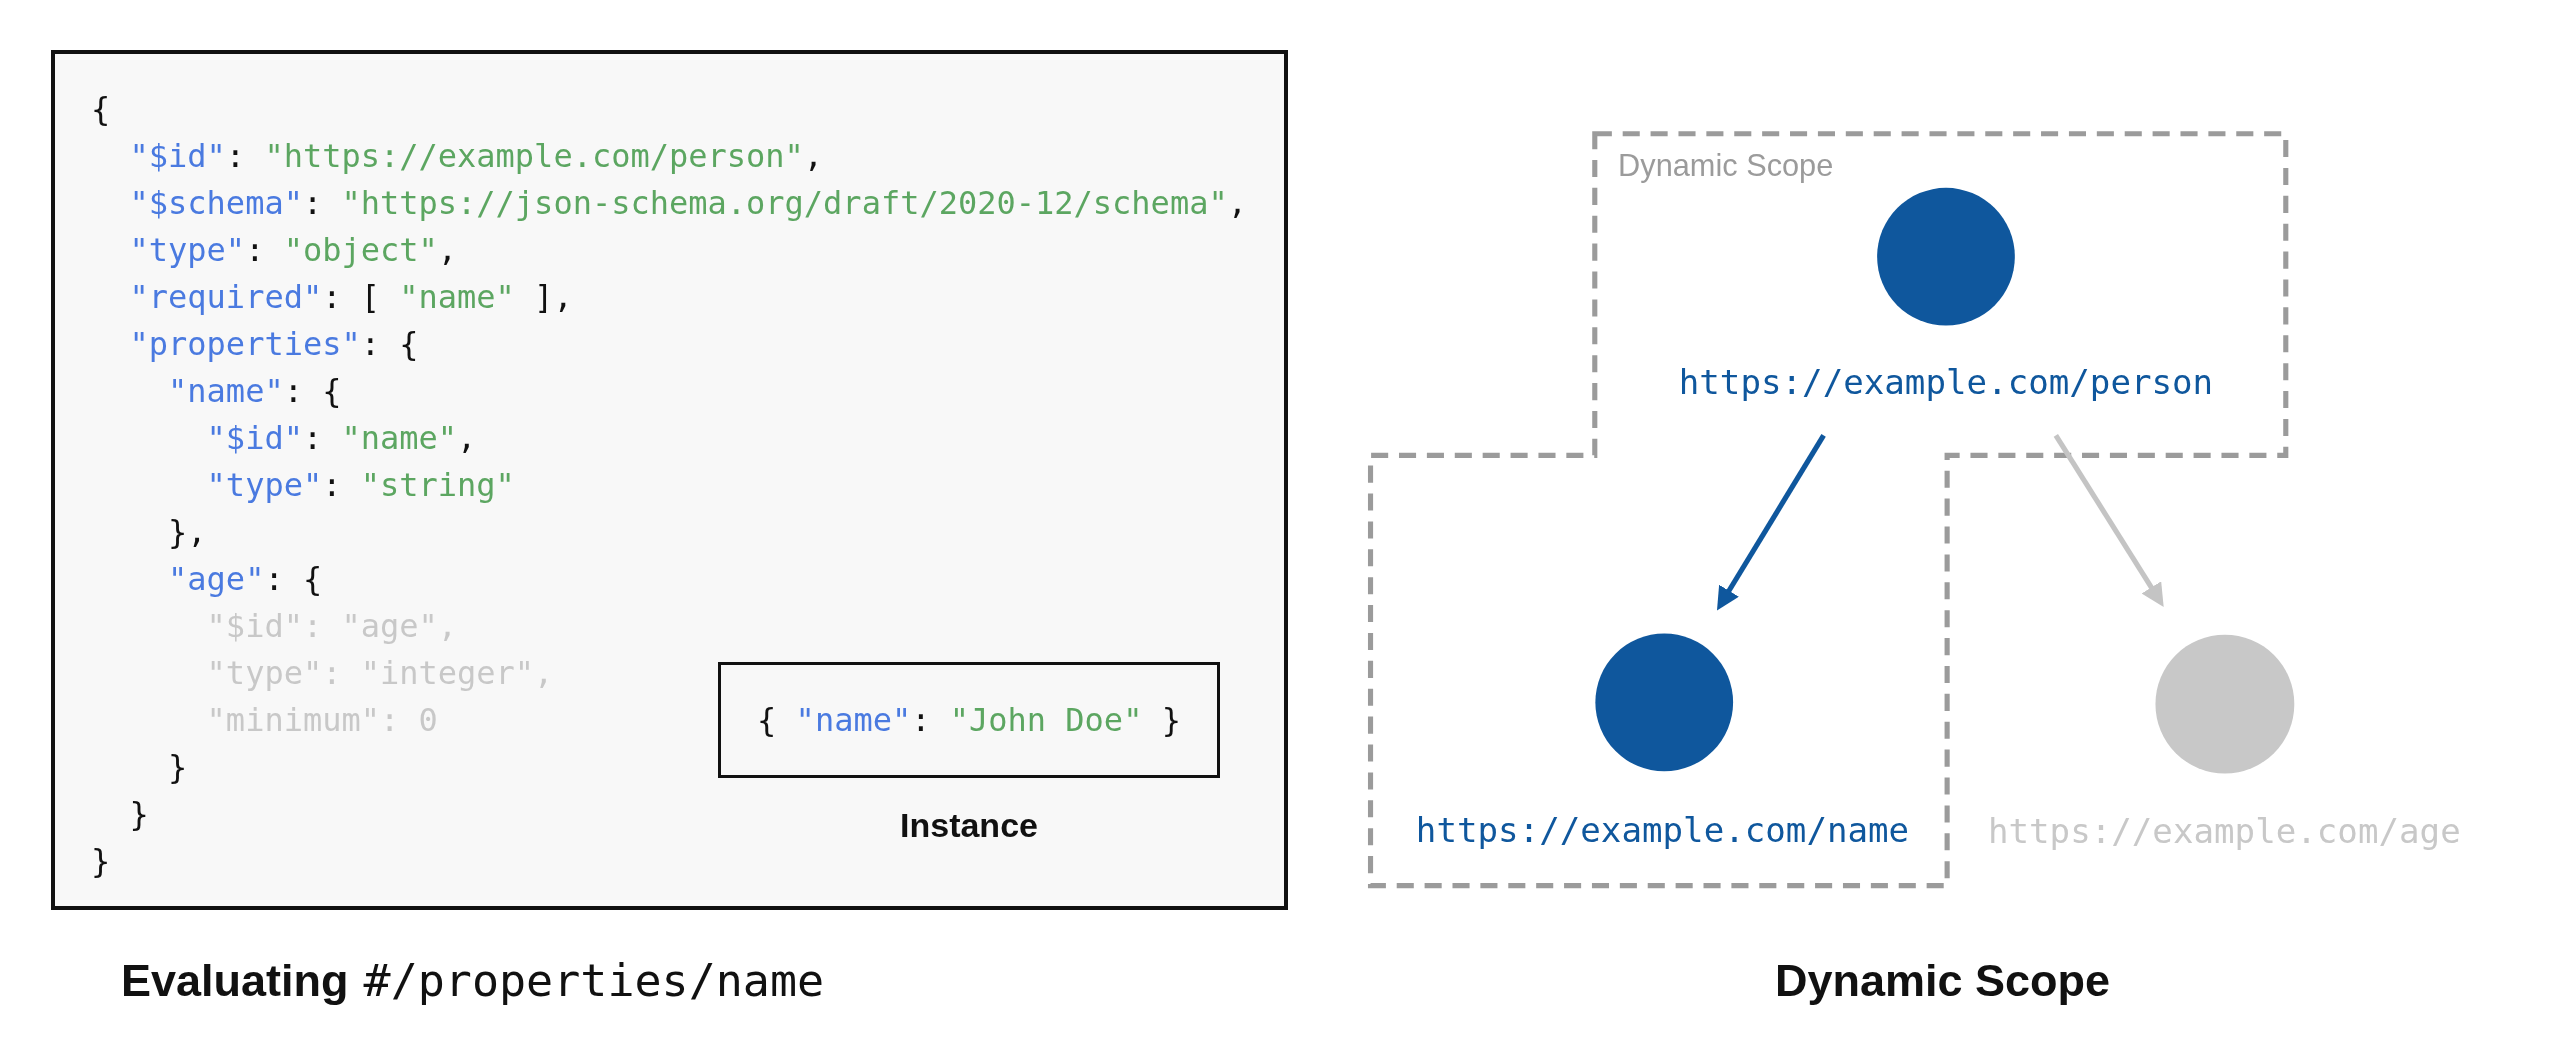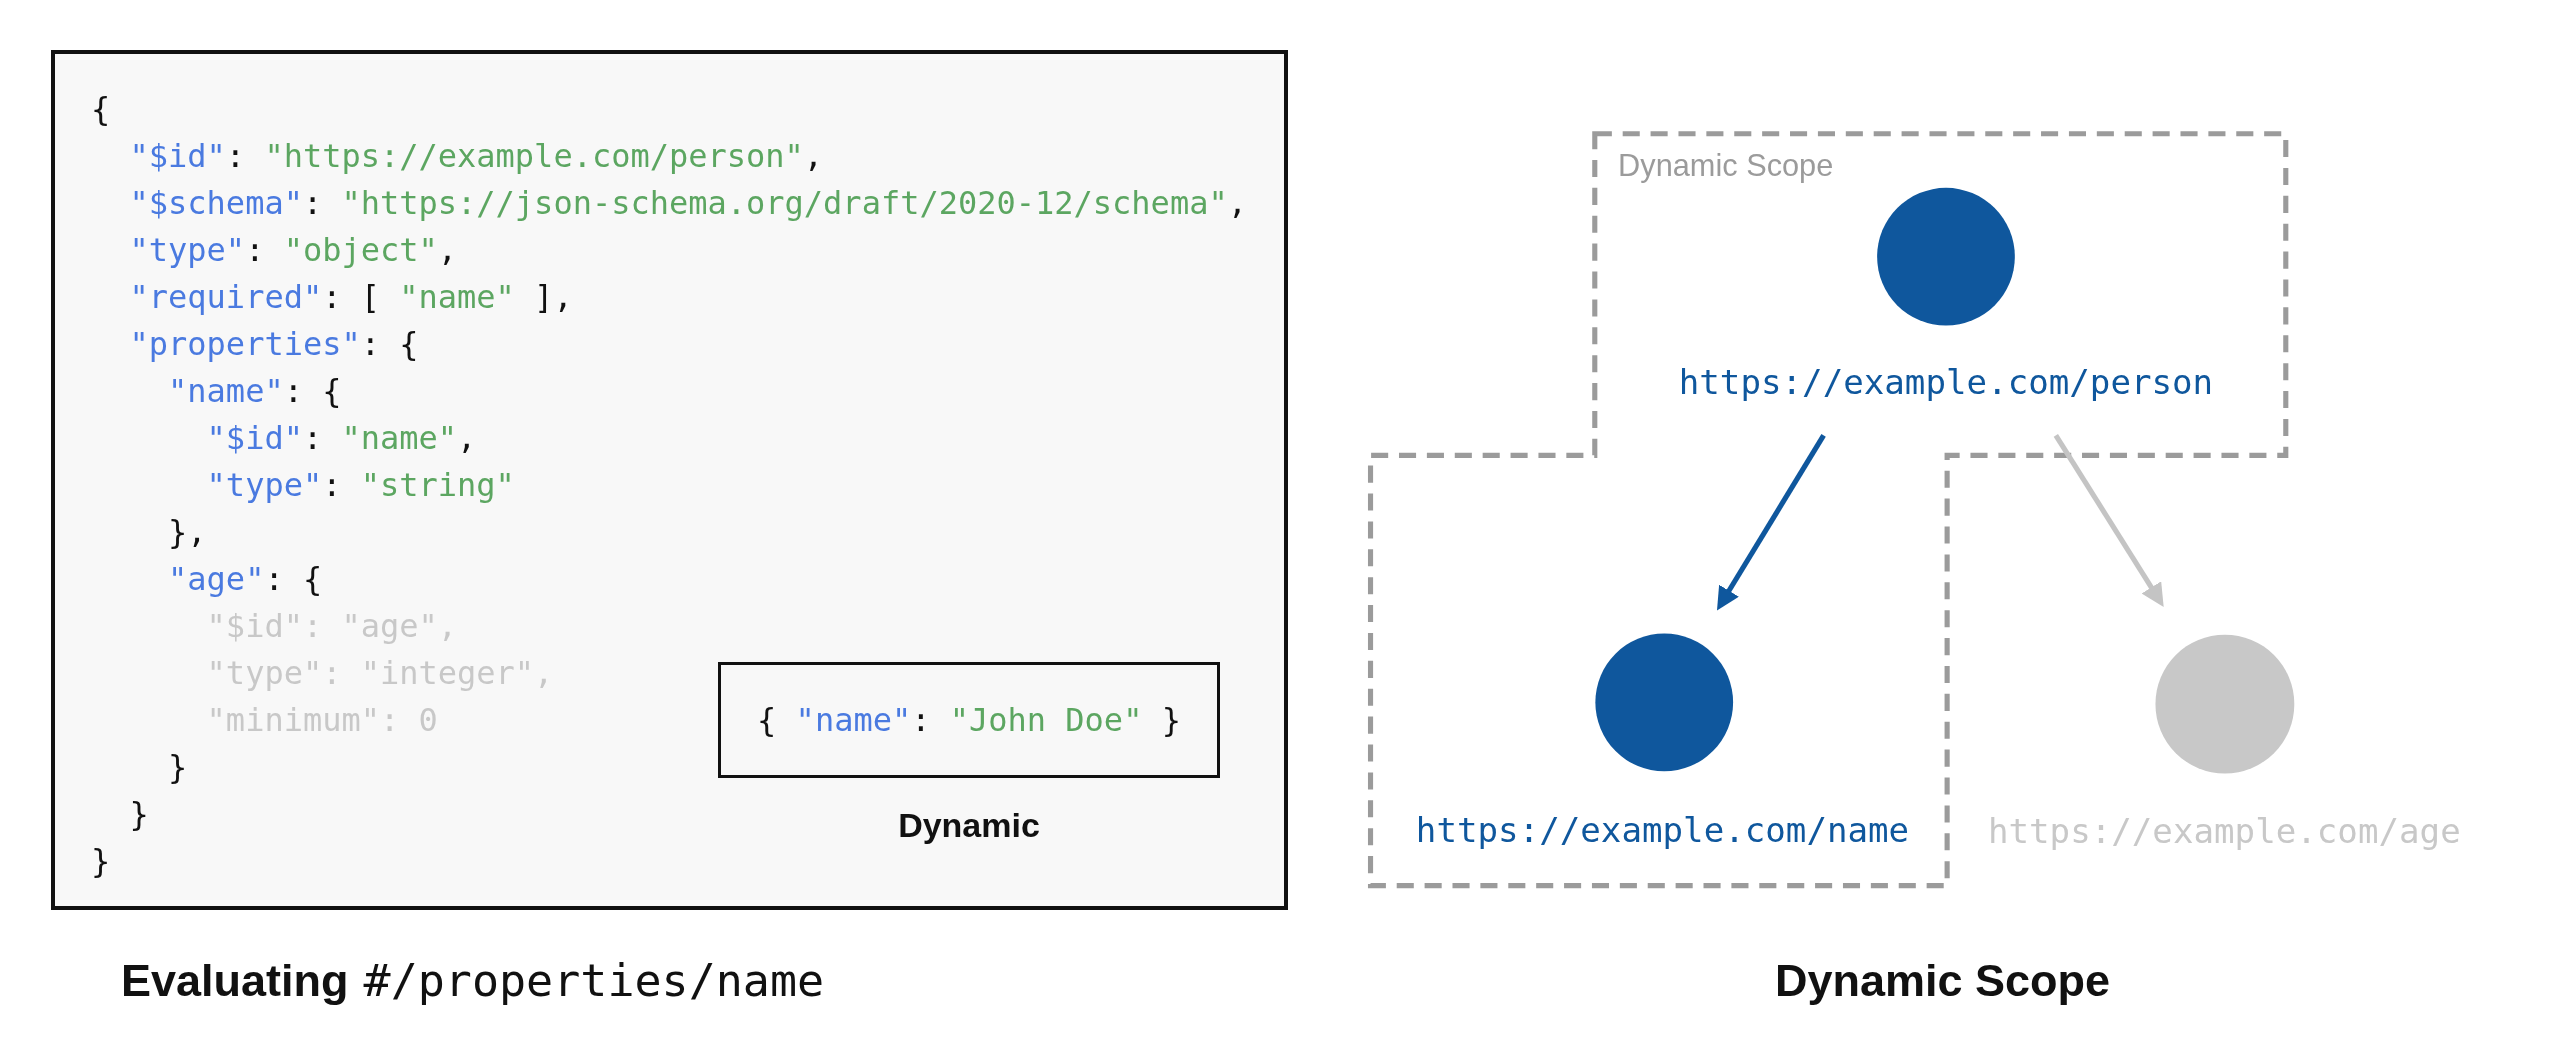--- a/index.html
+++ b/index.html
@@ -71,21 +71,21 @@
 </head>
 <body>
 
 <div class="page">
 
   <div class="code-box">
     <pre class="code"><div class="code-line"><span class="tok-p">{</span></div><div class="code-line"><span class="tok-p">  </span><span class="tok-k">"$id"</span><span class="tok-p">: </span><span class="tok-s">"https://example.com/person"</span><span class="tok-p">,</span></div><div class="code-line"><span class="tok-p">  </span><span class="tok-k">"$schema"</span><span class="tok-p">: </span><span class="tok-s">"https://json-schema.org/draft/2020-12/schema"</span><span class="tok-p">,</span></div><div class="code-line"><span class="tok-p">  </span><span class="tok-k">"type"</span><span class="tok-p">: </span><span class="tok-s">"object"</span><span class="tok-p">,</span></div><div class="code-line"><span class="tok-p">  </span><span class="tok-k">"required"</span><span class="tok-p">: [ </span><span class="tok-s">"name"</span><span class="tok-p"> ],</span></div><div class="code-line"><span class="tok-p">  </span><span class="tok-k">"properties"</span><span class="tok-p">: {</span></div><div class="code-line"><span class="tok-p">    </span><span class="tok-k">"name"</span><span class="tok-p">: {</span></div><div class="code-line"><span class="tok-p">      </span><span class="tok-k">"$id"</span><span class="tok-p">: </span><span class="tok-s">"name"</span><span class="tok-p">,</span></div><div class="code-line"><span class="tok-p">      </span><span class="tok-k">"type"</span><span class="tok-p">: </span><span class="tok-s">"string"</span></div><div class="code-line"><span class="tok-p">    },</span></div><div class="code-line"><span class="tok-p">    </span><span class="tok-k">"age"</span><span class="tok-p">: {</span></div><div class="code-line"><span class="tok-g">      "$id": "age",</span></div><div class="code-line"><span class="tok-g">      "type": "integer",</span></div><div class="code-line"><span class="tok-g">      "minimum": 0</span></div><div class="code-line"><span class="tok-p">    }</span></div><div class="code-line"><span class="tok-p">  }</span></div><div class="code-line"><span class="tok-p">}</span></div></pre>
     <div class="instance-box">
         <div class="code-line"><span class="tok-p">{ </span><span class="tok-k">"name"</span><span class="tok-p">: </span><span class="tok-s">"John Doe"</span><span class="tok-p"> }</span></div>
       </div>
-    <div class="instance-label">Dynamic</div>
+    <div class="instance-label">Instance</div>
   </div>
 
   <div class="caption caption-left">
     <span class="cap-bold">Evaluating</span><span class="cap-mono">#/properties/name</span>
   </div>
 
   <svg class="diagram" width="2576" height="1053" viewBox="0 0 4524 1850">
     <defs>
       <marker id="ah-blue" viewBox="0 0 10 10" refX="7" refY="5" markerWidth="4.5" markerHeight="4.5" orient="auto">
         <path class="head-blue" d="M0 0 L10 5 L0 10 Z"></path>

